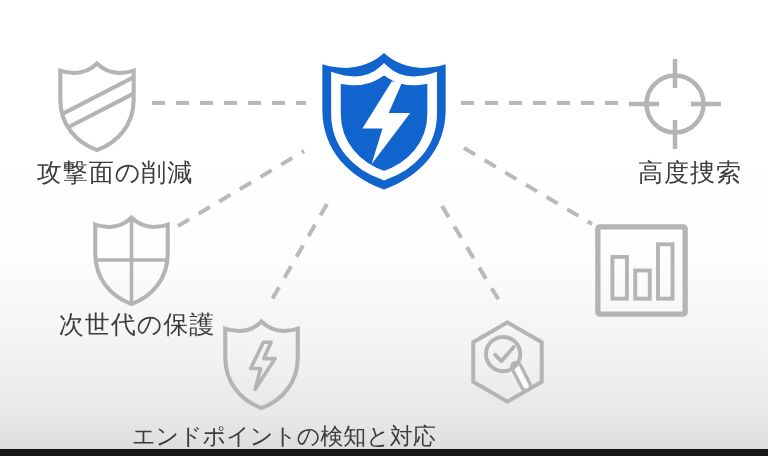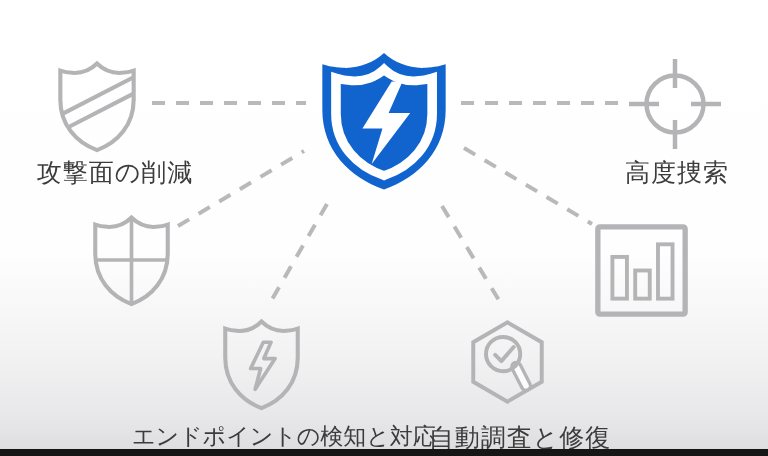--- a/index.html
+++ b/index.html
@@ -65,49 +65,49 @@
 
   <svg class="icon" style="left:622px;top:54px;width:110px;height:100px" viewBox="0 0 110 100">
     <g stroke="#b4b4b6" stroke-width="4.5" fill="none">
       <circle cx="53" cy="50" r="28.5"></circle>
       <line x1="53" y1="5" x2="53" y2="34"></line>
       <line x1="53" y1="66" x2="53" y2="95"></line>
       <line x1="7" y1="50" x2="37" y2="50"></line>
       <line x1="69" y1="50" x2="99" y2="50"></line>
     </g>
   </svg>
-  <div class="node-label" style="left:607px;top:159px;width:140px">高度捜索</div>
+  <div class="node-label" style="left:620px;top:159px;width:140px">高度捜索</div>
 
   <svg class="icon" style="left:88px;top:213px;width:87px;height:94px" viewBox="0 0 96 104" preserveAspectRatio="none">
     <defs>
         <clipPath id="clipB">
           <path d="M48 5 C41 12 31 16 21 15.3 C15.8 15 10.8 13.8 8 12.8 L8 45 C8 73 25.5 92.5 48 100.8 C70.5 92.5 88 73 88 45 L88 12.8 C85.2 13.8 80.2 15 75 15.3 C65 16 55 12 48 5 Z"></path>
         </clipPath>
       </defs>
     <path fill="none" stroke="#b4b4b6" stroke-width="4.5" d="M48 5 C41 12 31 16 21 15.3 C15.8 15 10.8 13.8 8 12.8 L8 45 C8 73 25.5 92.5 48 100.8 C70.5 92.5 88 73 88 45 L88 12.8 C85.2 13.8 80.2 15 75 15.3 C65 16 55 12 48 5 Z"></path>
     <g clip-path="url(#clipB)" stroke="#b4b4b6" stroke-width="4">
       <line x1="48" y1="6" x2="48" y2="101"></line>
       <line x1="6" y1="52" x2="90" y2="52"></line>
     </g>
   </svg>
+  <div class="node-label" style="left:47px;top:311px;width:180px">次世代の保護</div>
 
   <svg class="icon" style="left:218px;top:317px;width:87px;height:94px" viewBox="0 0 96 104" preserveAspectRatio="none">
     <path fill="none" stroke="#b4b4b6" stroke-width="4.5" d="M48 5 C41 12 31 16 21 15.3 C15.8 15 10.8 13.8 8 12.8 L8 45 C8 73 25.5 92.5 48 100.8 C70.5 92.5 88 73 88 45 L88 12.8 C85.2 13.8 80.2 15 75 15.3 C65 16 55 12 48 5 Z"></path>
     <path fill="none" stroke="#b4b4b6" stroke-width="4" stroke-linejoin="round" d="M50 28 L36 57 L47 57 L41 80 L63 46 L50.5 46 L58.5 28 Z"></path>
   </svg>
   <div class="node-label small" style="left:132px;top:424px;width:284px">エンドポイントの検知と対応</div>
 
   <svg class="icon" style="left:468px;top:318px;width:79px;height:88px" viewBox="0 0 90 100" preserveAspectRatio="none">
     <polygon points="45,5 84,27.5 84,72.5 45,95 6,72.5 6,27.5" fill="none" stroke="#b4b4b6" stroke-width="4.5"></polygon>
     <line x1="55" y1="55.5" x2="66" y2="77" stroke="#b4b4b6" stroke-width="14" stroke-linecap="round"></line>
     <line x1="55" y1="55.5" x2="66" y2="77" stroke="#fbfbfc" stroke-width="6.5" stroke-linecap="round"></line>
     <circle cx="40" cy="41" r="19.5" fill="none" stroke="#b4b4b6" stroke-width="4.5"></circle>
     <path d="M31 42 L38 49 L52 33" fill="none" stroke="#b4b4b6" stroke-width="4.5" stroke-linecap="round" stroke-linejoin="round"></path>
   </svg>
-  <div class="node-label" style="left:420px;top:424px;width:200px">自動調査と修復</div>
 
   <svg class="icon" style="left:593px;top:222px;width:97px;height:97px" viewBox="0 0 100 100">
     <g fill="none" stroke="#b4b4b6">
       <rect x="5" y="5" width="90" height="90" rx="2" stroke-width="5.5"></rect>
       <rect x="20" y="36" width="15" height="43" stroke-width="4"></rect>
       <rect x="43.5" y="50" width="15" height="29" stroke-width="4"></rect>
       <rect x="67" y="23" width="15" height="56" stroke-width="4"></rect>
     </g>
   </svg>
 

